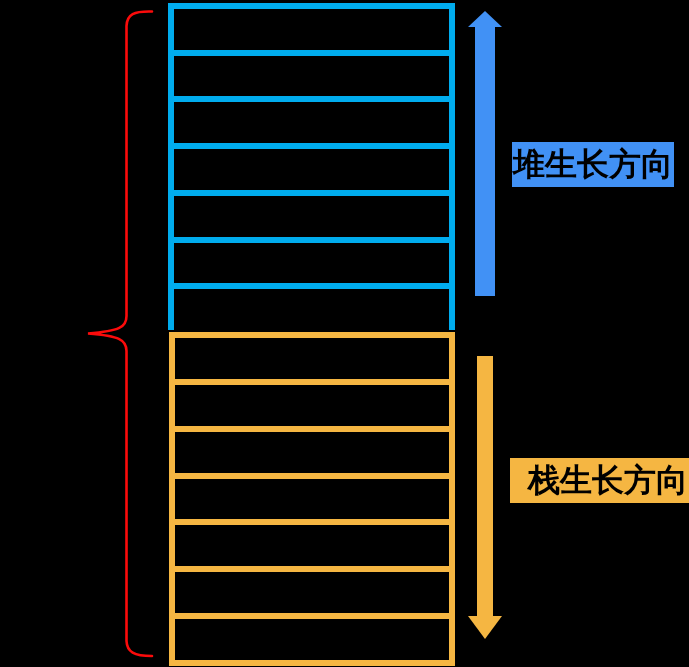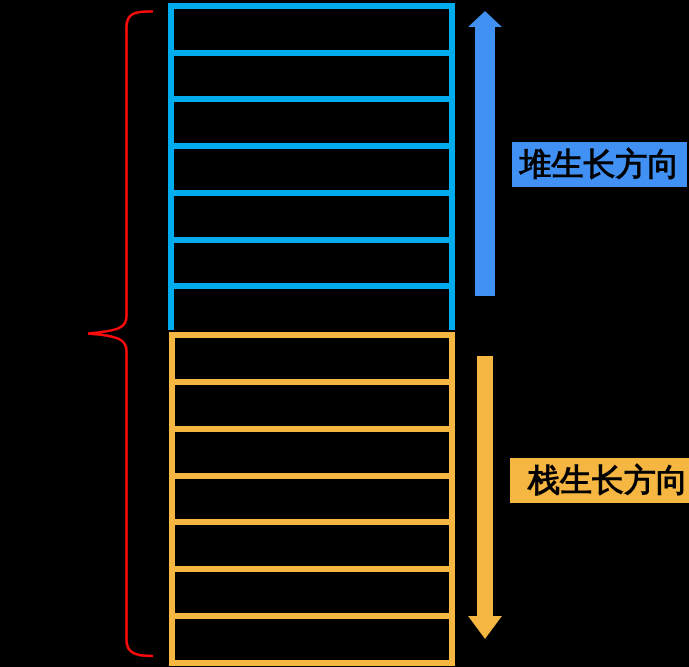--- a/index.html
+++ b/index.html
@@ -70,21 +70,21 @@
     display: flex;
     align-items: center;
     justify-content: center;
     font-size: 32px;
     font-weight: bold;
     color: var(--label-text);
     white-space: nowrap;
   }
   #heap-label {
     left: 512px; top: 142px;
-    width: 175px; height: 45px;
+    width: 162px; height: 45px;
     background: var(--heap-accent);
   }
   #stack-label {
     left: 510px; top: 458px;
     width: 196px; height: 45px;
     background: var(--stack-accent);
   }
   
   #brace-svg {
     position: absolute;

